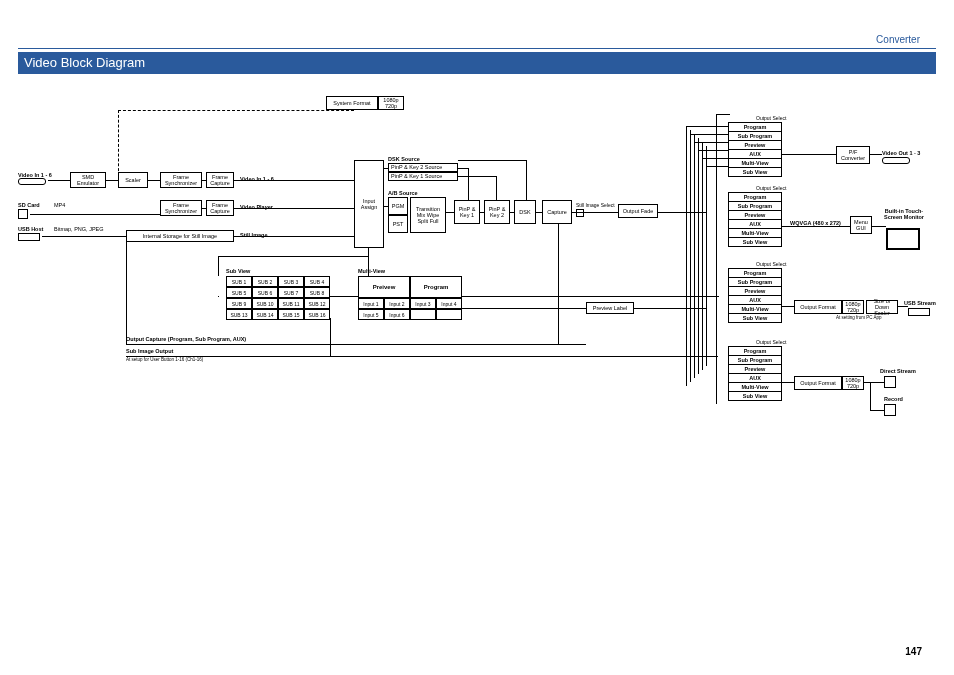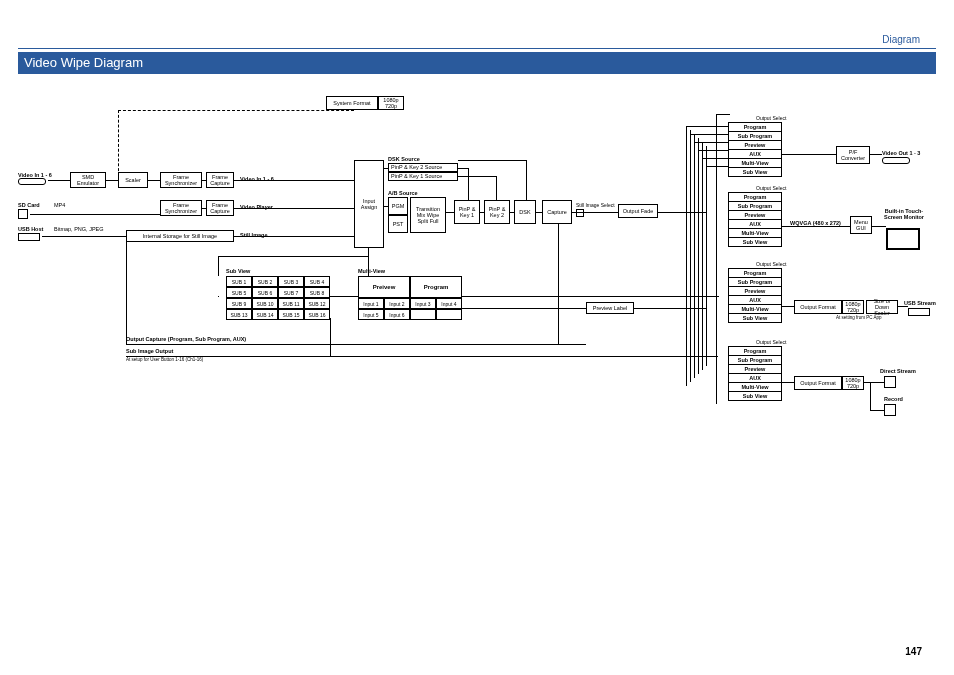--- a/index.html
+++ b/index.html
@@ -101,22 +101,22 @@
     padding: 1px 2px;
     background: #fff;
   }
   .stack > div:last-child { border-bottom: 1px solid #000; }
   .bold { font-weight: bold; }
 </style>
 </head>
 <body>
 
 <div class="top-rule"></div>
-<div class="header-label">Diagram</div>
-<div class="title-bar">Video Wipe Diagram</div>
+<div class="header-label">Converter</div>
+<div class="title-bar">Video Block Diagram</div>
 <div class="footer">147</div>
 
 <div class="diagram">
 
   <div class="bx" style="left:308px;top:18px;width:52px;height:14px">System Format</div>
   <div class="bx" style="left:360px;top:18px;width:26px;height:14px">1080p
 720p</div>
   <div class="ln dot" style="left:100px;top:32px;width:236px;height:0"></div>
   <div class="ln" style="left:100px;top:32px;width:1px;height:66px;background:none;border-left:1px dashed #000"></div>
 

